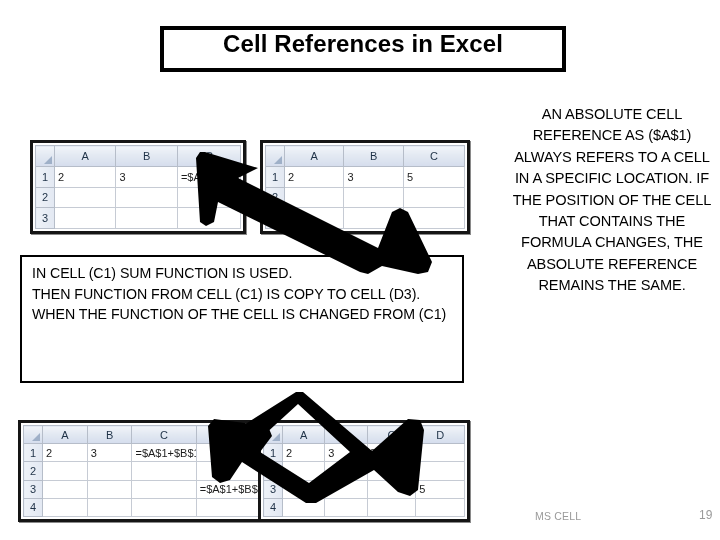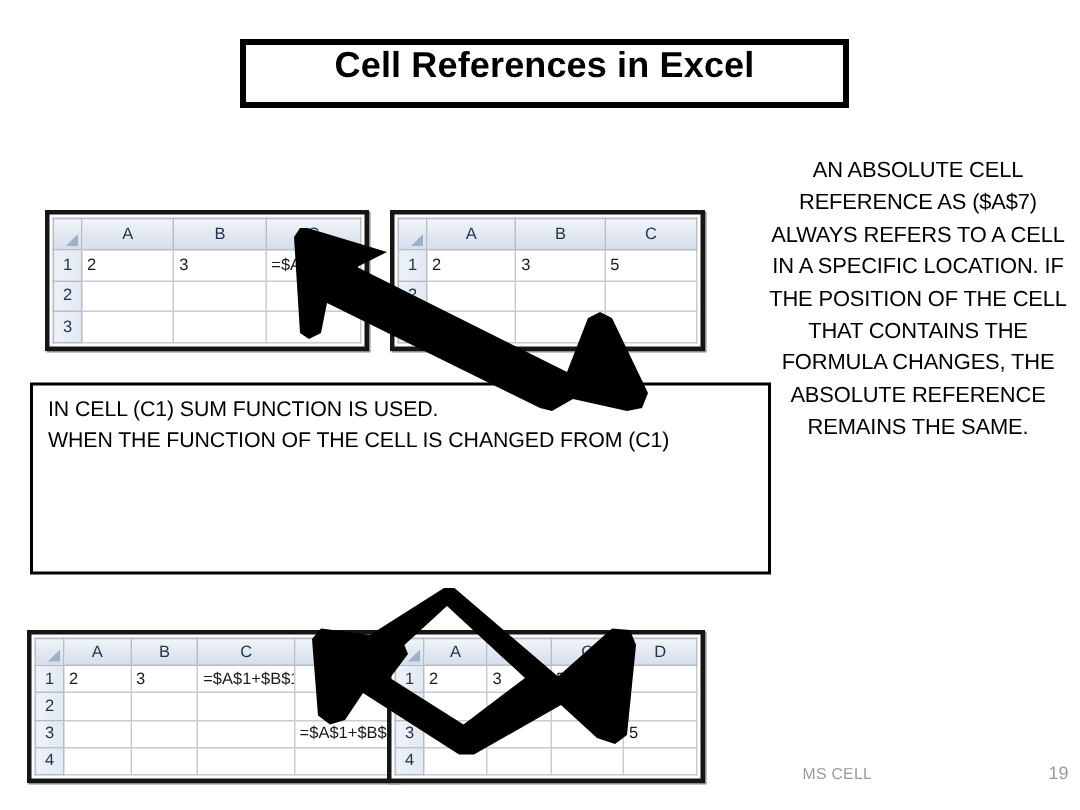--- a/index.html
+++ b/index.html
@@ -108,21 +108,21 @@
   #sheet-top-left  { left: 30px;  top: 140px; width: 216px; height: 94px; }
   #sheet-top-right { left: 260px; top: 140px; width: 210px; height: 94px; }
   #sheet-bot-left  { left: 18px;  top: 420px; width: 248px; height: 102px; }
   #sheet-bot-right { left: 258px; top: 420px; width: 212px; height: 102px; }
 
   
   .mid-box {
     position: absolute;
     left: 20px;
     top: 255px;
-    width: 494px;
+    width: 444px;
     height: 128px;
     background: #ffffff;
     border: 2px solid #000000;
     box-sizing: border-box;
     padding: 6px 8px 4px 10px;
   }
   .mid-box p {
     margin: 0;
     font-size: 14.2px;
     line-height: 20.5px;
@@ -245,25 +245,26 @@
         <td></td>
         <td></td>
         <td></td>
       </tr>
     </tbody>
       </table>
   </div>
 
   <div class="mid-box">
     <p>IN CELL (C1) SUM FUNCTION IS USED.</p>
+    <p>THEN FUNCTION FROM CELL (C1) IS COPY TO CELL (D3).</p>
     <p>WHEN THE FUNCTION OF THE CELL IS CHANGED FROM (C1)</p>
   </div>
 
   <div class="right-text">
-    <span>AN </span><b>ABSOLUTE CELL REFERENCE</b><span> AS ($A$7) ALWAYS REFERS TO A CELL IN A SPECIFIC LOCATION. IF THE POSITION OF THE CELL THAT CONTAINS THE FORMULA CHANGES, THE ABSOLUTE REFERENCE REMAINS THE SAME.</span>
+    <span>AN </span><b>ABSOLUTE CELL REFERENCE</b><span> AS ($A$1) ALWAYS REFERS TO A CELL IN A SPECIFIC LOCATION. IF THE POSITION OF THE CELL THAT CONTAINS THE FORMULA CHANGES, THE ABSOLUTE REFERENCE REMAINS THE SAME.</span>
   </div>
 
   <div class="sheet" id="sheet-bot-left">
     <table>
       <tbody>
           <tr>
         <th class="corner"></th>
         <th class="colhead" style="width:20%">A</th>
         <th class="colhead" style="width:20%">B</th>
         <th class="colhead" style="width:30%">C</th>

